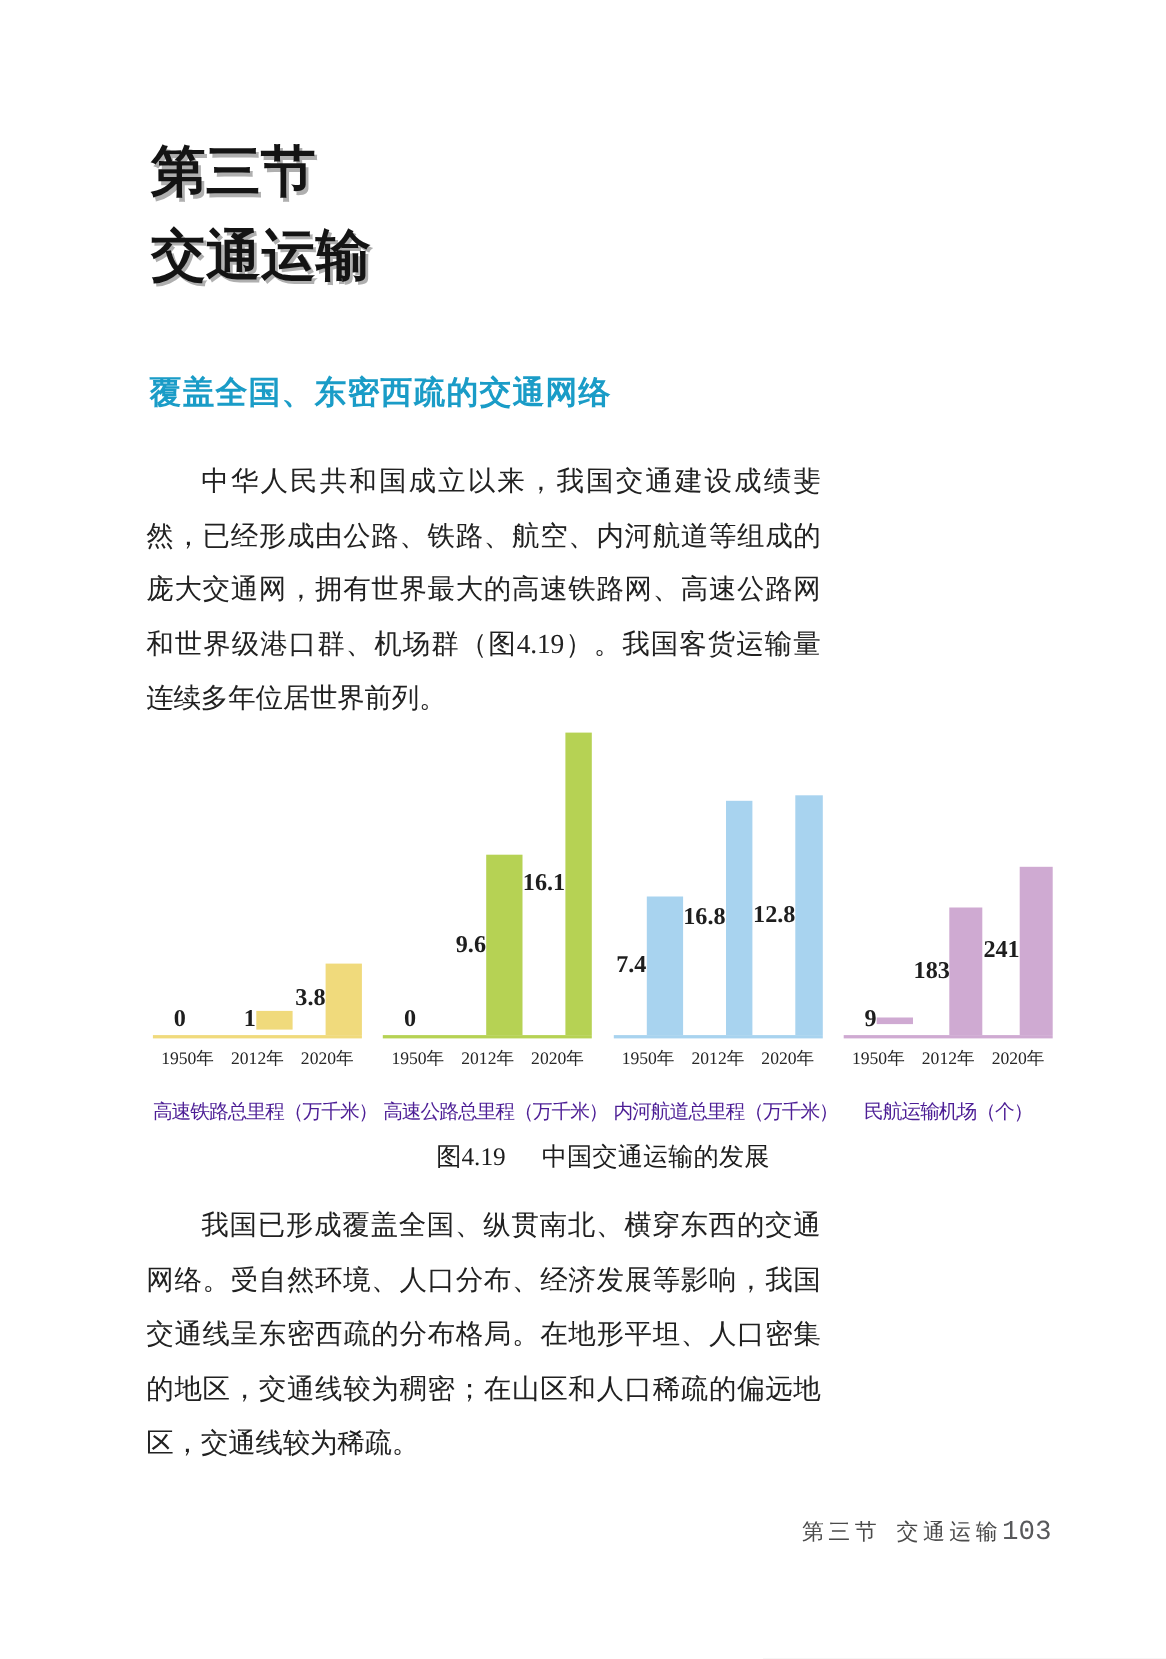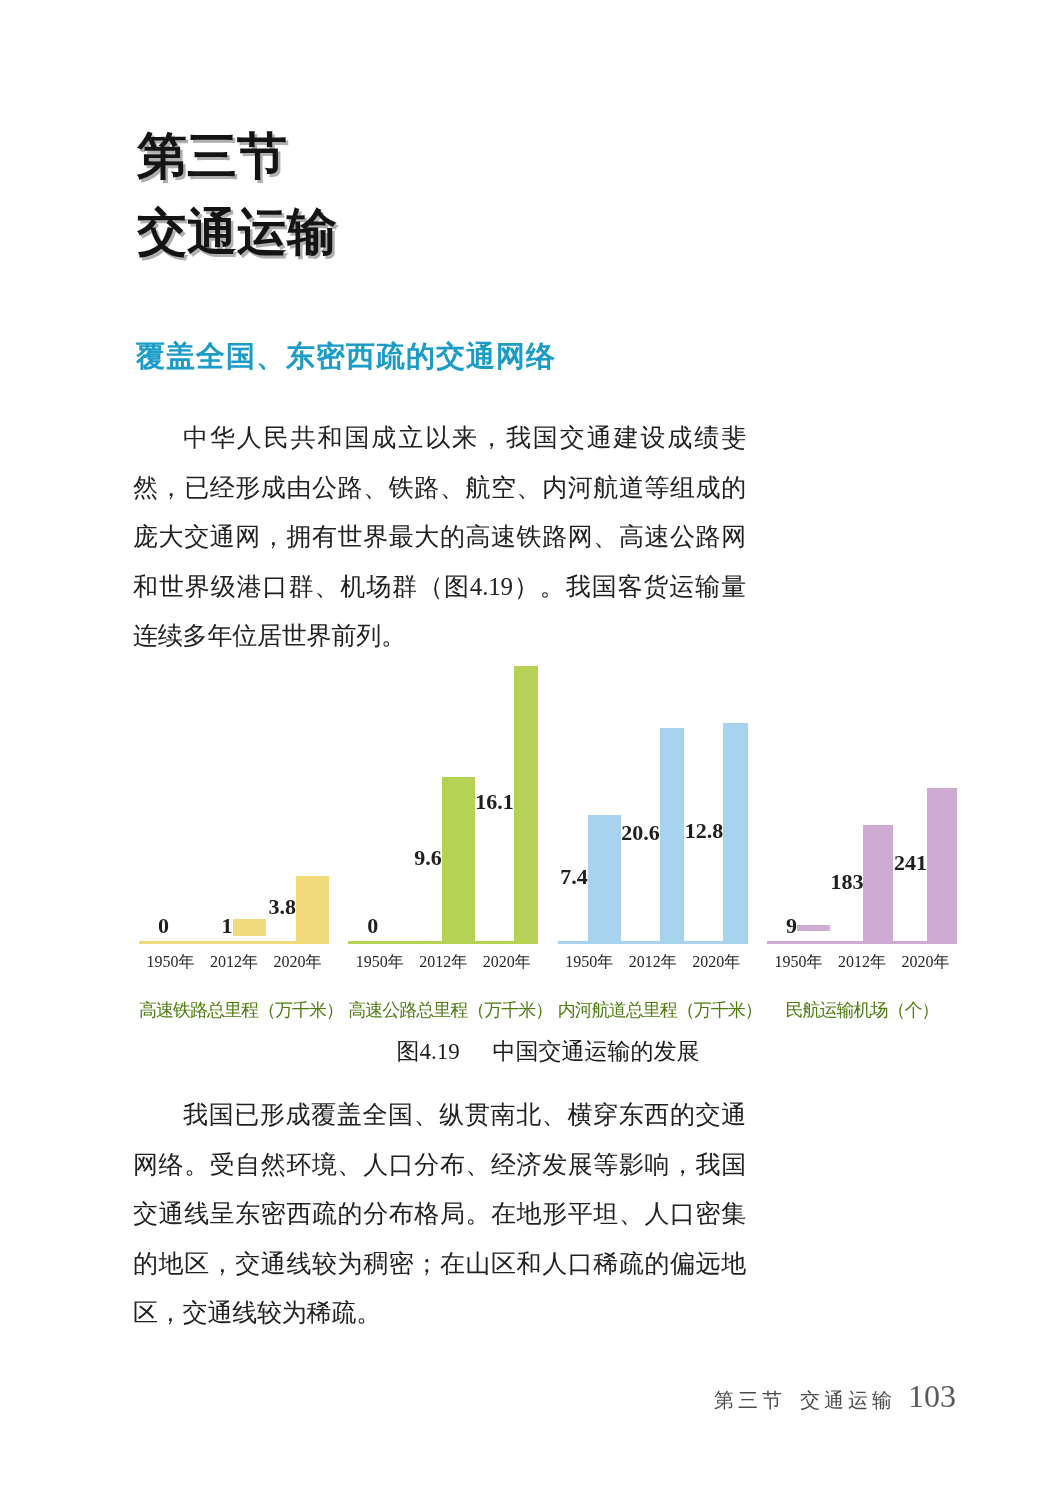--- a/index.html
+++ b/index.html
@@ -33,36 +33,36 @@
   .bars { height:301px; display:flex; justify-content:space-between; align-items:flex-end; }
   .bar-slot { width:63px; display:flex; flex-direction:row; align-items:center; justify-content:flex-end;font-weight:bold; }
   .bar-value { font-size:22px; line-height:24px; margin-bottom:3px; color:#1e1e1e; white-space:nowrap; }
   .bar-rect { width:33px; }
   .baseline { height:3px; width:100%; }
   .years { display:flex; justify-content:space-between; margin-top:8px; }
   .year-label { width:63px; text-align:center; font-size:16px; color:#262626; white-space:nowrap; }
   .group-label {
     margin-top:25px; text-align:center; white-space:nowrap;
     font-family:Liberation Serif, serif;
-    font-size:18px; letter-spacing:-1px; color:#4d7c0f;
+    font-size:18px; letter-spacing:-1px; color:#4c1d95;
   }
   .caption {
     position:absolute; left:139px; top:1036px; width:818px;
     text-align:center; font-size:23px; color:#1c1c1c;
   }
   .caption .cap-title { margin-left:27px; }
   .footer {
     position:absolute; top:1378px; right:104px;
     display:flex; align-items:baseline; color:#4a4a4a;
   }
   .footer .f-zh { font-size:20px; letter-spacing:4px; }
   .footer .f-gap { width:14px; }
   .pagenum {
-    margin-left:12px; font-family:Liberation Serif, serif;
-    font-size:32px; color:#58595b; letter-spacing:0;
+    font-family:Liberation Mono, monospace;
+    font-size:25px; color:#58595b; letter-spacing:0;
   }
 </style>
 </head>
 <body>
 
 <div class="page">
 
   <h1 class="title">
     <span>第三节</span>
     <span>交通运输</span>
@@ -119,21 +119,21 @@
         </div>
         <div class="group-label">高速公路总里程（万千米）</div>
       </div>
       <div class="chart-group">
         <div class="bars">
           <div class="bar-slot">
             <div class="bar-value">7.4</div>
             <div class="bar-rect" style="height: 126px; background: rgb(168, 211, 239);"></div>
           </div>
           <div class="bar-slot">
-            <div class="bar-value">20.6</div>
+            <div class="bar-value">16.8</div>
             <div class="bar-rect" style="height: 213px; background: rgb(168, 211, 239);"></div>
           </div>
           <div class="bar-slot">
             <div class="bar-value">12.8</div>
             <div class="bar-rect" style="height: 218px; background: rgb(168, 211, 239);"></div>
           </div>
         </div>
         <div class="baseline" style="background: rgb(168, 211, 239);"></div>
         <div class="years">
           <div class="year-label">1950年</div>

